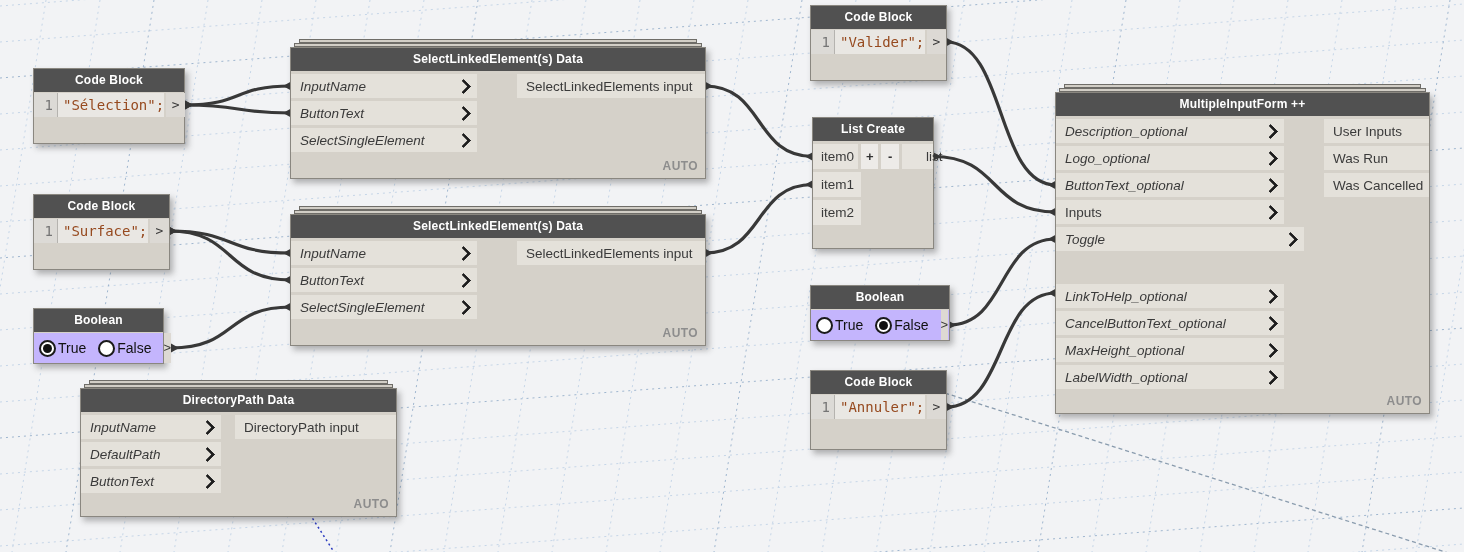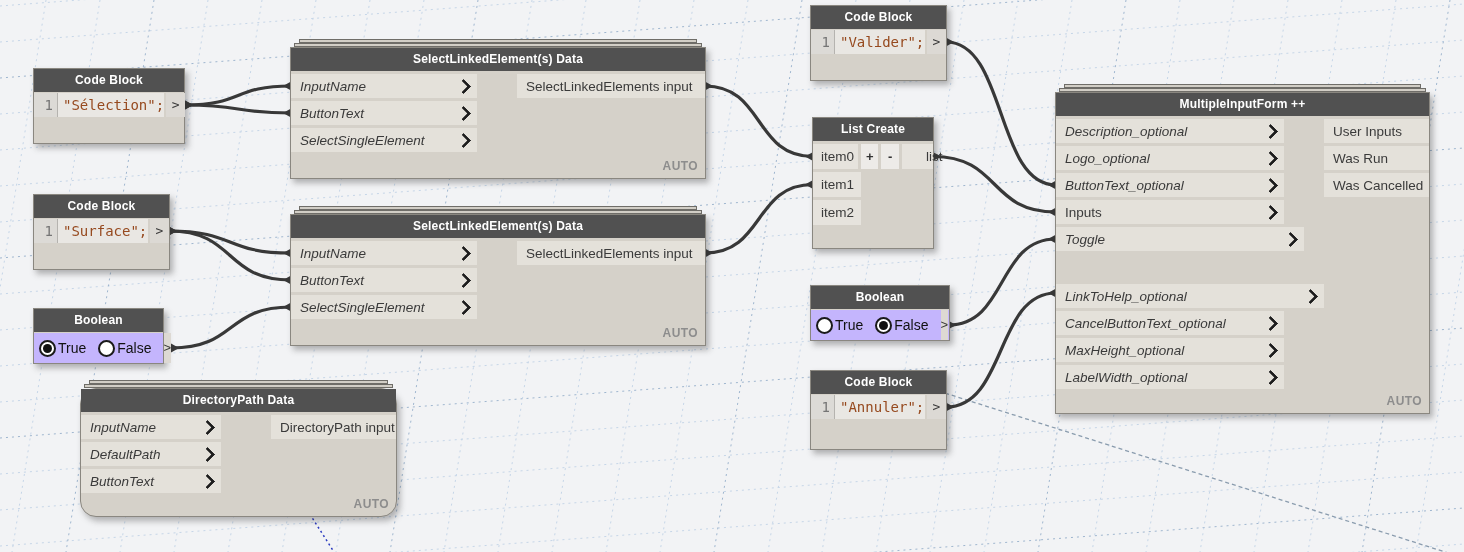--- a/index.html
+++ b/index.html
@@ -169,37 +169,37 @@
     <div class="hdr">Boolean</div>
     <div class="bool-row">
       <span class="radio sel"></span>
       <span class="blbl">True</span>
       <span class="radio"></span>
       <span class="blbl">False</span>
       <span class="bool-out">&gt;</span>
     </div>
   </div>
 
-  <div class="node stack" style="left:80px;top:388px;width:317px;height:129px;border-radius:16px;">
+  <div class="node stack" style="left:80px;top:388px;width:317px;height:129px;">
     <div class="hdr">DirectoryPath Data</div>
     <div class="body">
       <div class="in-row" style="width:140px;">
         <span class="lbl it">InputName</span>
           <span class="chev"></span>
       </div>
       <div class="in-row" style="width:140px;">
         <span class="lbl it">DefaultPath</span>
           <span class="chev"></span>
       </div>
       <div class="in-row" style="width:140px;">
         <span class="lbl it">ButtonText</span>
           <span class="chev"></span>
       </div>
       <div class="outcol">
-        <div class="out-row" style="width:125px;">
+        <div class="out-row" style="width:161px;">
           <span>DirectoryPath input</span>
         </div>
       </div>
     </div>
     <div class="auto">AUTO</div>
   </div>
 
   <div class="node stack" style="left:290px;top:47px;width:416px;height:132px;">
     <div class="hdr">SelectLinkedElement(s) Data</div>
     <div class="body">
@@ -311,21 +311,21 @@
           <span class="chev"></span>
       </div>
       <div class="in-row" style="width:228px;">
         <span class="lbl">Inputs</span>
           <span class="chev"></span>
       </div>
       <div class="in-row" style="width:248px;">
         <span class="lbl it">Toggle</span>
           <span class="chev"></span>
       </div>
-      <div class="in-row" style="width:268px;margin-top:33px;">
+      <div class="in-row" style="width:228px;margin-top:33px;">
         <span class="lbl it">LinkToHelp_optional</span>
           <span class="chev"></span>
       </div>
       <div class="in-row" style="width:228px;">
         <span class="lbl it">CancelButtonText_optional</span>
           <span class="chev"></span>
       </div>
       <div class="in-row" style="width:228px;">
         <span class="lbl it">MaxHeight_optional</span>
           <span class="chev"></span>

